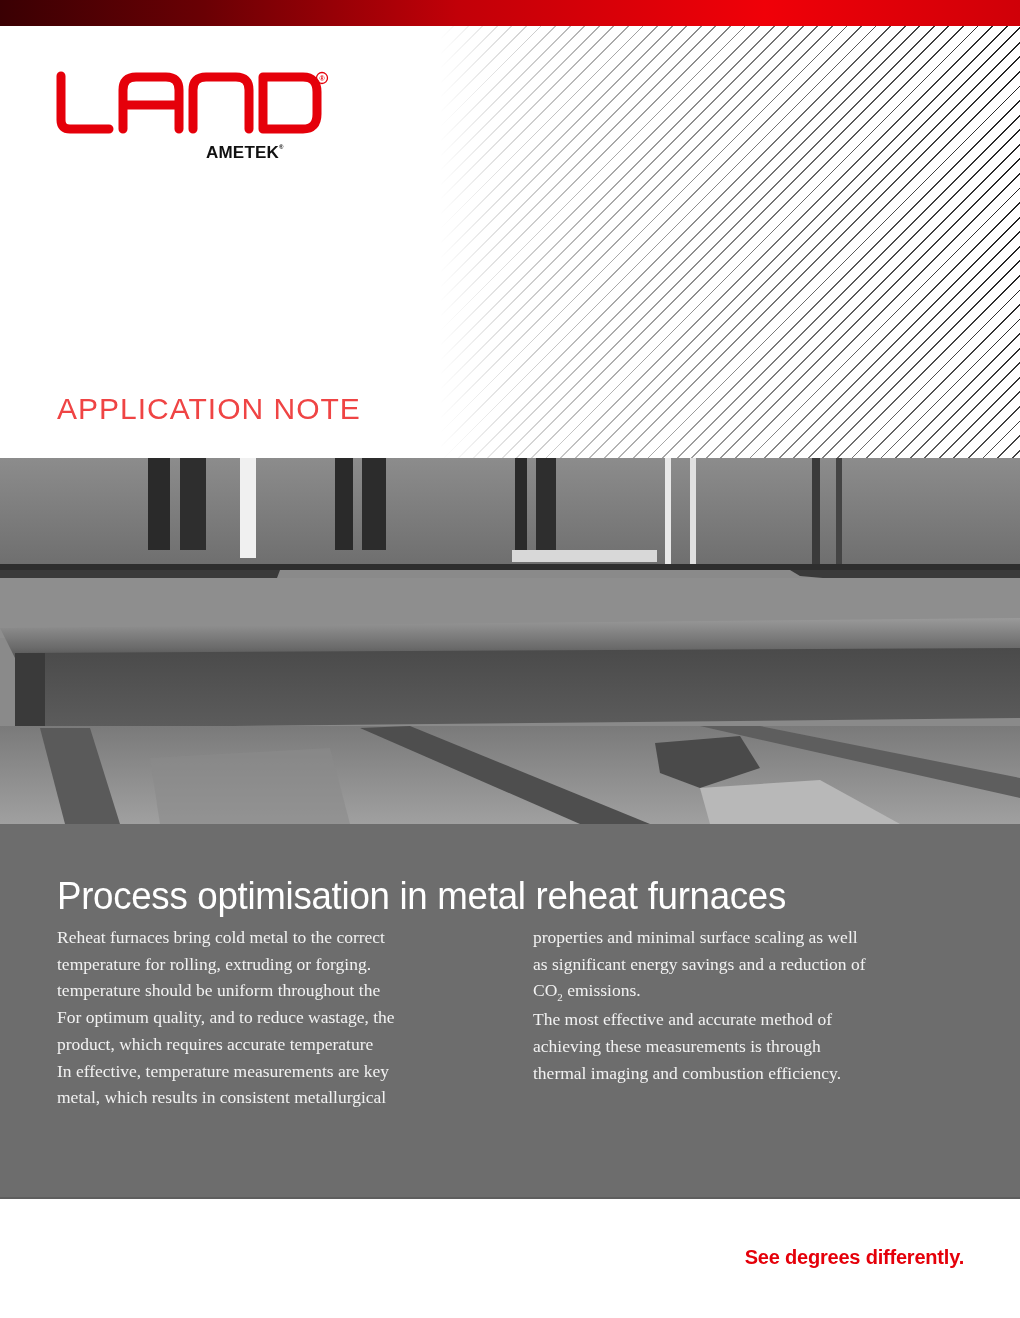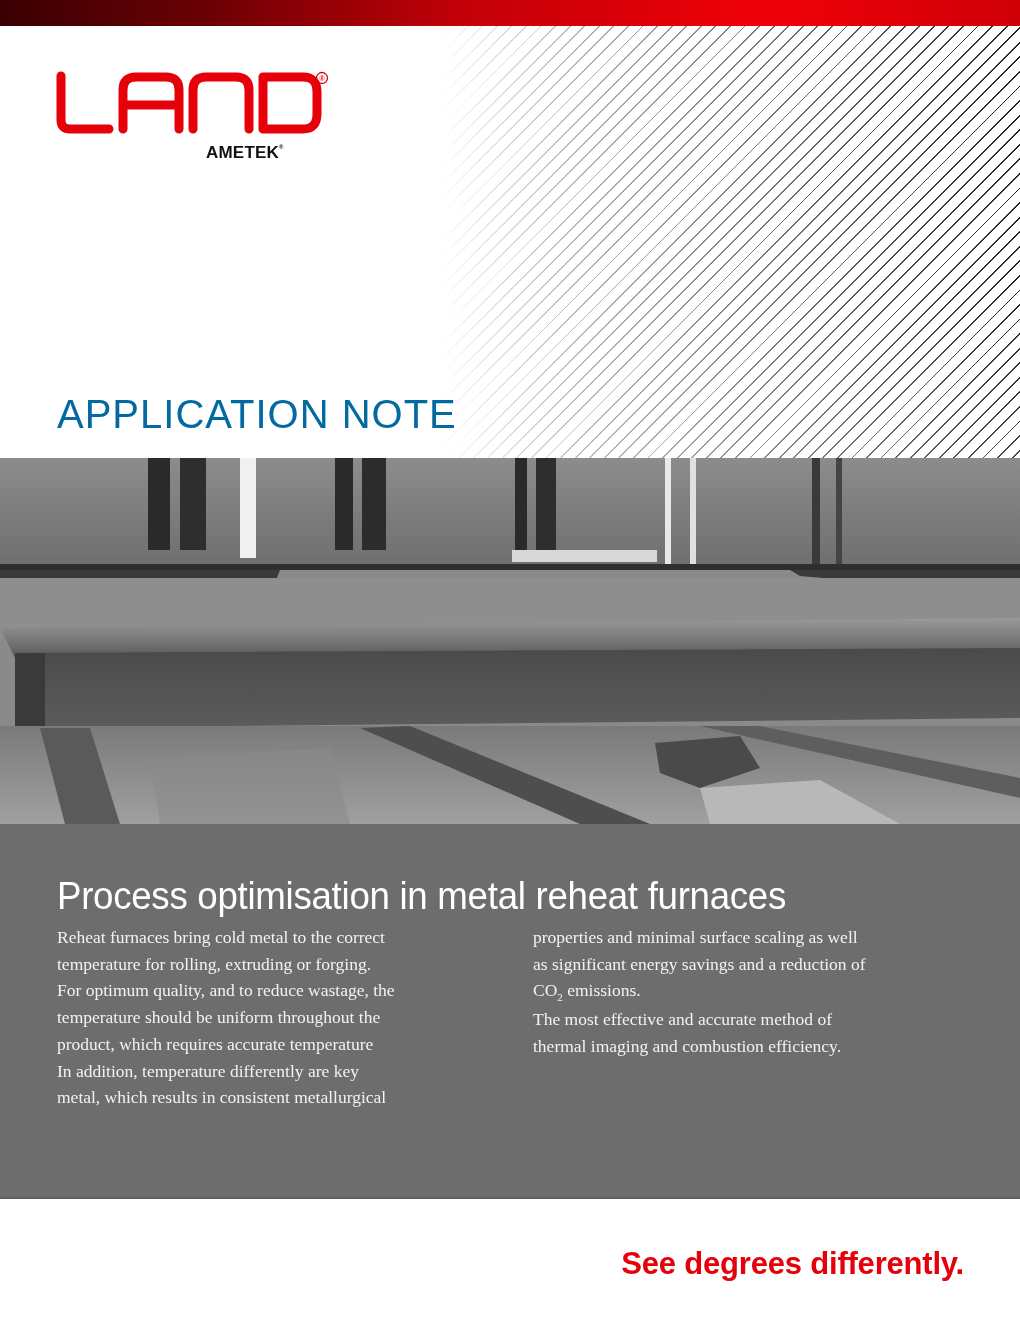--- a/index.html
+++ b/index.html
@@ -9,31 +9,31 @@
   .hatch { position: absolute; left: 440px; top: 26px; width: 580px; height: 432px; overflow: hidden;
     background: repeating-linear-gradient(135deg, transparent 0px, transparent 9px, #222 9px, #222 10.3px);
     -webkit-mask-image: linear-gradient(90deg, rgba(0,0,0,0) 0%, rgba(0,0,0,0.35) 25%, rgba(0,0,0,1) 100%);
     mask-image: linear-gradient(90deg, rgba(0,0,0,0) 0%, rgba(0,0,0,0.35) 25%, rgba(0,0,0,1) 100%); }
   .hatch-fade { position: absolute; left: 440px; top: 26px; width: 580px; height: 432px;
     background: linear-gradient(180deg, rgba(255,255,255,0) 60%, rgba(255,255,255,0.15) 100%); }
   .logo { position: absolute; left: 55px; top: 68px; width: 275px; height: 100px; }
   .logo svg { display: block; }
   .ametek { position: absolute; left: 206px; top: 143px; font-family: "Liberation Sans", sans-serif; font-weight: 900; font-size: 17px; letter-spacing: 0.2px; color: #111; }
   .ametek sup { font-size: 6px; vertical-align: top; position: relative; top: 1px; }
-  .app-note { position: absolute; left: 57px; top: 392px; font-family: "Liberation Sans", sans-serif; font-weight: 300; font-size: 40px; letter-spacing: 1px; color: #0369a1; }
+  .app-note { position: absolute; left: 57px; top: 392px; font-family: "Liberation Sans", sans-serif; font-weight: 300; font-size: 30px; letter-spacing: 1px; color: #ef4444; }
   .photo { position: absolute; left: 0; top: 458px; width: 1020px; height: 366px; overflow: hidden; background: #8a8a8a; }
   .panel { position: absolute; left: 0; top: 824px; width: 1020px; height: 375px; background: #6d6d6d; }
   .panel-line { position: absolute; left: 0; top: 1197px; width: 1020px; height: 2px; background: #5e5e5e; }
   .title { position: absolute; left: 57px; top: 848px; font-family: "Liberation Sans", sans-serif; font-size: 39px; font-weight: 300; color: #ffffff; letter-spacing: -0.3px; transform: scaleX(0.94); transform-origin: left; white-space: nowrap; }
   .col { position: absolute; top: 924px; width: 440px; font-family: Liberation Serif, serif; font-size: 17.5px; line-height: 26.7px; color: #f2f2f2; }
   .col p { margin: 0; white-space: nowrap; }
   .col-left { left: 57px; }
   .col-right { left: 533px; }
   .sub { font-size: 11px; position: relative; top: 5px; }
-  .tagline { position: absolute; right: 56px; top: 1246px; font-family: "Liberation Sans", sans-serif; font-weight: 700; font-size: 31px; color: #e5000a; letter-spacing: -0.2px; }
+  .tagline { position: absolute; right: 56px; top: 1246px; font-family: "Liberation Sans", sans-serif; font-weight: 700; font-size: 20px; color: #e5000a; letter-spacing: -0.2px; }
 </style>
 </head>
 <body>
 
 <div class="topbar"></div>
 <div class="hatch"></div>
 <div class="hatch-fade"></div>
 
 <div class="logo">
   <svg width="275" height="70" viewBox="0 0 275 70">
@@ -113,28 +113,29 @@
 </div>
 
 <div class="panel"></div>
 <div class="panel-line"></div>
 
 <h1 class="title">Process optimisation in metal reheat furnaces</h1>
 
 <div class="col col-left">
   <p>Reheat furnaces bring cold metal to the correct</p>
   <p>temperature for rolling, extruding or forging.</p>
+  <p>temperature should be uniform throughout the</p>
   <p>For optimum quality, and to reduce wastage, the</p>
-  <p>temperature should be uniform throughout the</p>
   <p>product, which requires accurate temperature</p>
-  <p>In addition, temperature differently are key</p>
+  <p>In effective, temperature measurements are key</p>
   <p>metal, which results in consistent metallurgical</p>
 </div>
 
 <div class="col col-right">
   <p>properties and minimal surface scaling as well</p>
   <p>as significant energy savings and a reduction of</p>
   <p><span>CO</span><span class="sub">2</span><span> emissions.</span></p>
   <p>The most effective and accurate method of</p>
+  <p>achieving these measurements is through</p>
   <p>thermal imaging and combustion efficiency.</p>
 </div>
 
 <div class="tagline">See degrees differently.</div>
 
 </body></html>

